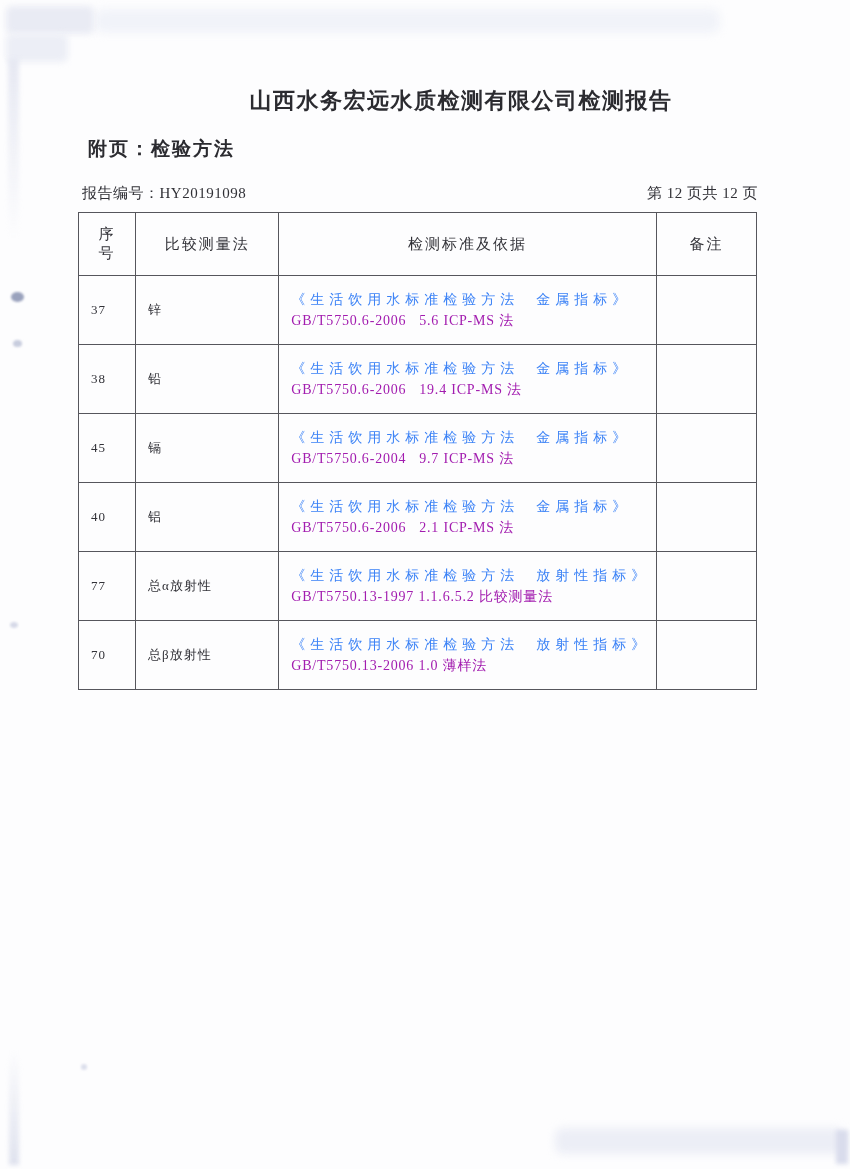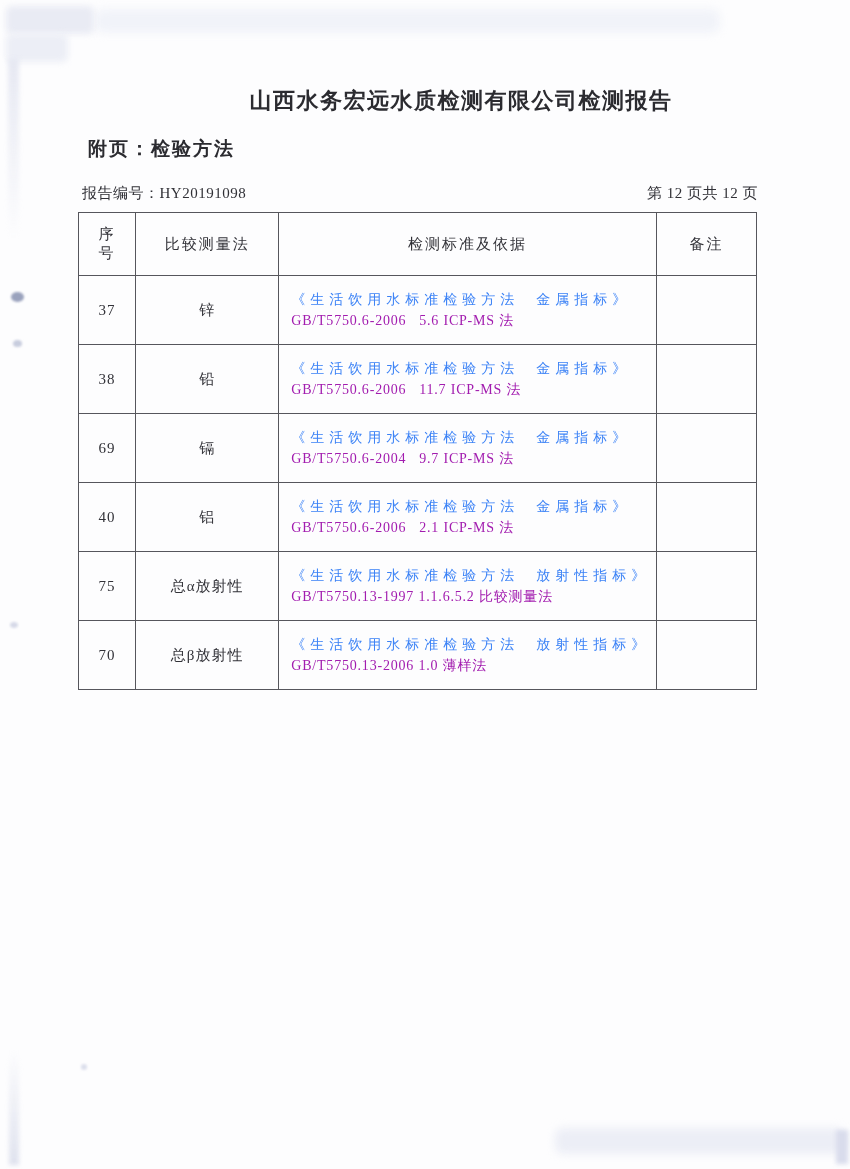--- a/index.html
+++ b/index.html
@@ -81,23 +81,23 @@
   table.methods th {
     height: 30px;
     font-size: 15px;
     letter-spacing: 2px;
     text-align: center;
     vertical-align: middle;
     color: #323238;
   }
   table.methods td { height: 44px; }
   td.c-no, td.c-item {
-    text-align: center;
+    text-align: left;
     vertical-align: middle;
-    font-size: 15px;
+    font-size: 13px;
     letter-spacing: 1px;
     color: #323238;
   }
   td.c-std {
     vertical-align: middle;
     padding: 1px 4px 1px 6px;
   }
   .std-l1 {
     font-size: 14px;
     line-height: 21px;
@@ -162,44 +162,44 @@
           <div class="std-l1">《生活饮用水标准检验方法  金属指标》</div>
           <div class="std-l2">GB/T5750.6-2006   5.6 ICP-MS 法</div>
         </td>
         <td class="c-remark"></td>
       </tr>
       <tr>
         <td class="c-no">38</td>
         <td class="c-item">铅</td>
         <td class="c-std">
           <div class="std-l1">《生活饮用水标准检验方法  金属指标》</div>
-          <div class="std-l2">GB/T5750.6-2006   11.7 ICP-MS 法</div>
-        </td>
-        <td class="c-remark"></td>
-      </tr>
-      <tr>
-        <td class="c-no">69</td>
+          <div class="std-l2">GB/T5750.6-2006   19.4 ICP-MS 法</div>
+        </td>
+        <td class="c-remark"></td>
+      </tr>
+      <tr>
+        <td class="c-no">45</td>
         <td class="c-item">镉</td>
         <td class="c-std">
           <div class="std-l1">《生活饮用水标准检验方法  金属指标》</div>
           <div class="std-l2">GB/T5750.6-2004   9.7 ICP-MS 法</div>
         </td>
         <td class="c-remark"></td>
       </tr>
       <tr>
         <td class="c-no">40</td>
         <td class="c-item">铝</td>
         <td class="c-std">
           <div class="std-l1">《生活饮用水标准检验方法  金属指标》</div>
           <div class="std-l2">GB/T5750.6-2006   2.1 ICP-MS 法</div>
         </td>
         <td class="c-remark"></td>
       </tr>
       <tr>
-        <td class="c-no">75</td>
+        <td class="c-no">77</td>
         <td class="c-item">总α放射性</td>
         <td class="c-std">
           <div class="std-l1">《生活饮用水标准检验方法  放射性指标》</div>
           <div class="std-l2">GB/T5750.13-1997 1.1.6.5.2 比较测量法</div>
         </td>
         <td class="c-remark"></td>
       </tr>
       <tr>
         <td class="c-no">70</td>
         <td class="c-item">总β放射性</td>

